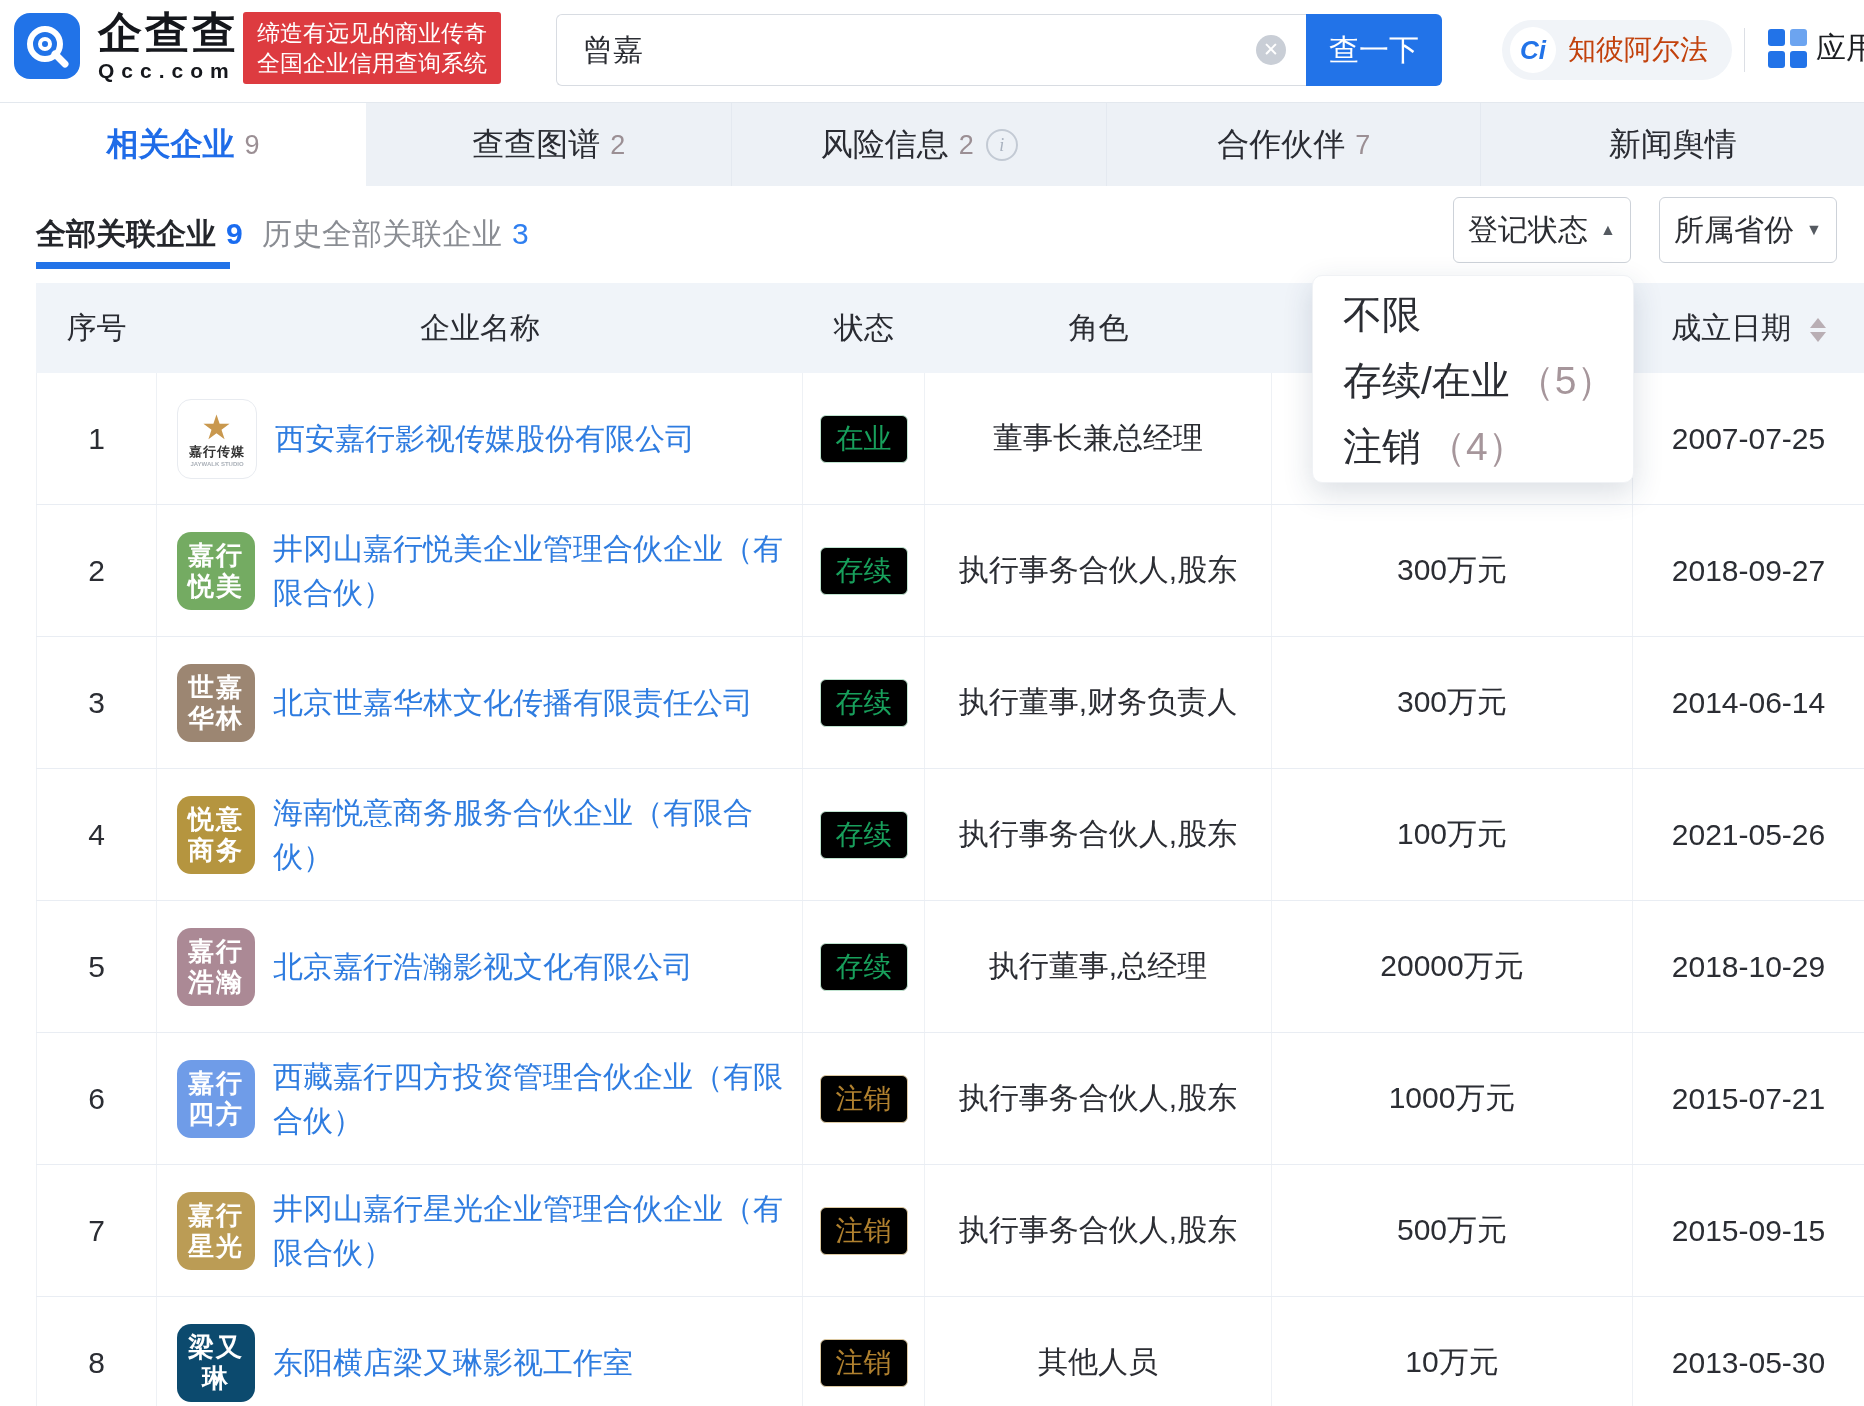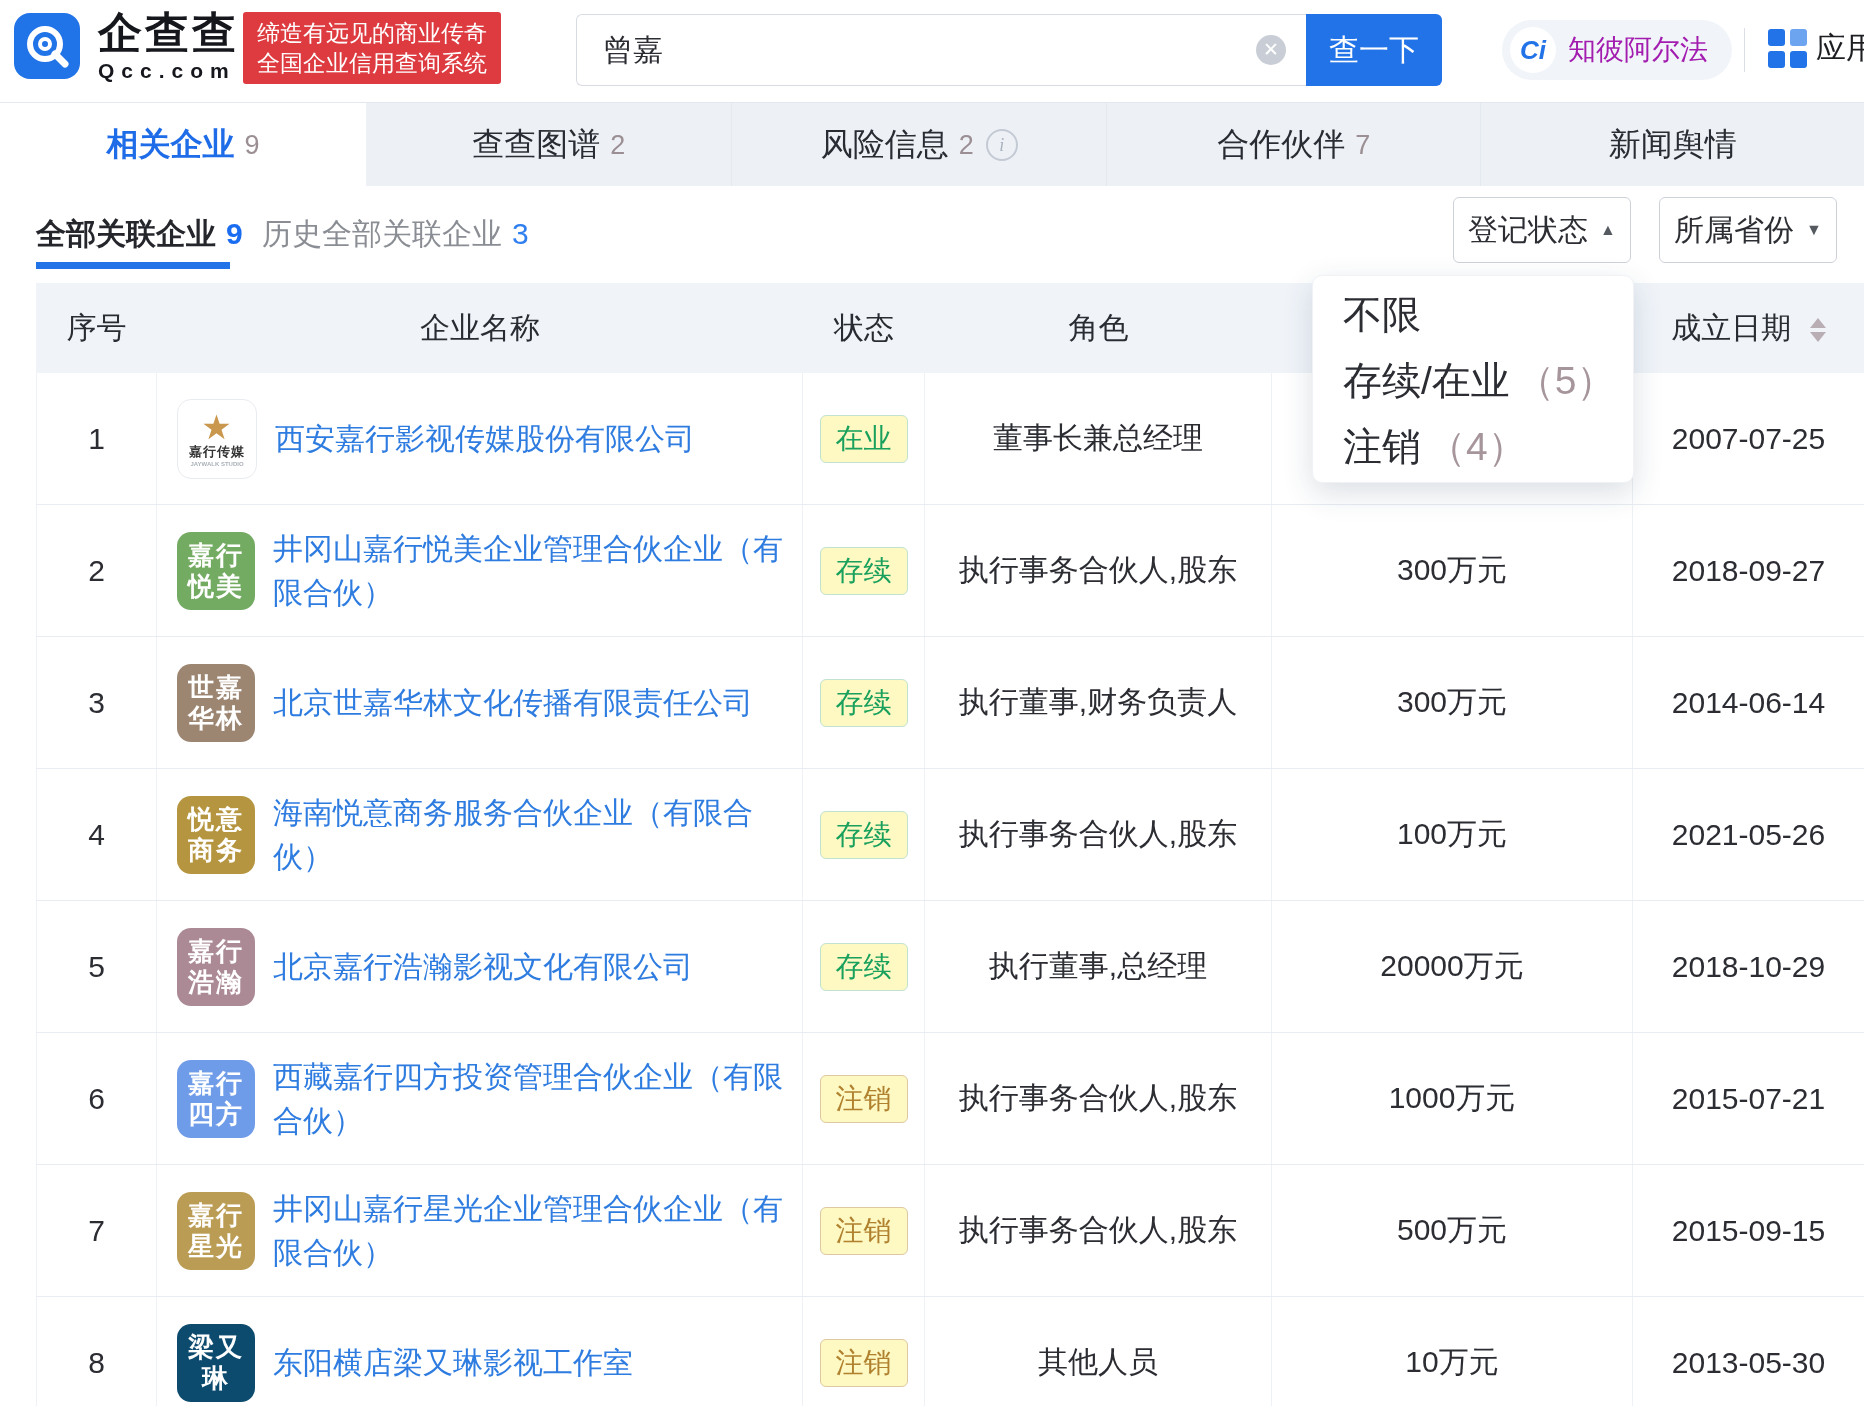--- a/index.html
+++ b/index.html
@@ -12,30 +12,30 @@
   .header{position:absolute;left:0;top:0;width:1864px;height:102px;background:#fff;}
   .logo-icon{position:absolute;left:14px;top:13px;width:66px;height:66px;border-radius:16px;background:#2173e8;display:flex;align-items:center;justify-content:center;}
   .wordmark{position:absolute;left:98px;top:8px;width:150px;}
   .wordmark .cn{font-size:44px;font-weight:bold;color:#15171c;letter-spacing:3px;line-height:50px;}
   .wordmark .en{font-size:21px;font-weight:bold;color:#15171c;letter-spacing:7px;line-height:26px;}
   .slogan{position:absolute;left:243px;top:12px;height:66px;background:#dd3b40;border-radius:3px;color:#fff;
     font-size:23px;line-height:30px;padding:3px 14px;display:flex;flex-direction:column;justify-content:center;}
   .searchwrap{position:absolute;left:556px;top:14px;height:72px;}
   .search-input{position:absolute;left:0;top:0;width:772px;height:72px;border:1px solid #d8dce2;border-right:none;
     border-radius:6px 0 0 6px;box-sizing:border-box;font-size:30px;color:#2b2d33;padding:0 70px 0 26px;outline:none;
-    font-family:"Liberation Sans","DejaVu Sans",sans-serif;margin-left:20px;}
+    font-family:"Liberation Sans","DejaVu Sans",sans-serif;}
   .clear-icon{position:absolute;left:700px;top:21px;width:30px;height:30px;border-radius:50%;background:#c9ced6;
     color:#fff;font-size:19px;line-height:30px;text-align:center;cursor:pointer;}
   .search-btn{position:absolute;left:750px;top:0;width:136px;height:72px;background:#2273e8;color:#fff;border:none;
     border-radius:0 6px 6px 0;font-size:30px;cursor:pointer;font-family:inherit;}
   .alpha-pill{position:absolute;left:1502px;top:20px;height:60px;border-radius:30px;background:#f1f4f8;
     display:flex;align-items:center;padding:0 24px 0 8px;cursor:pointer;}
   .alpha-logo{width:46px;height:46px;border-radius:50%;background:#fff;display:flex;align-items:center;justify-content:center;
     font-size:26px;font-weight:bold;font-style:italic;color:#2273e8;margin-right:12px;}
-  .alpha-label{font-size:28px;color:#a21caf;}
+  .alpha-label{font-size:28px;color:#c2410c;}
   .hdr-divider{position:absolute;left:1744px;top:28px;width:1px;height:44px;background:#dcdfe5;}
   .apps{position:absolute;left:1768px;top:28px;display:flex;align-items:center;cursor:pointer;}
   .grid-icon{width:40px;height:40px;display:grid;grid-template-columns:17px 17px;grid-template-rows:17px 17px;gap:5px;margin-right:8px;}
   .grid-icon i{background:#2273e8;border-radius:3px;}
   .grid-icon i.lt{background:#6ca4f0;}
   .apps-label{font-size:30px;color:#1c1e22;white-space:nowrap;}
   
   .tabbar{position:absolute;left:0;top:102px;width:1864px;height:84px;background:#edf1f6;border-top:1px solid #e3e8ee;display:flex;}
   .tab{height:84px;display:flex;align-items:center;justify-content:center;cursor:pointer;border-left:1px solid #e4e9f0;box-sizing:border-box;}
   .tab:first-child{border-left:none;}
@@ -74,21 +74,21 @@
   .name-cell{justify-content:flex-start;padding-left:20px;}
   .biz-logo{width:78px;height:78px;border-radius:14px;flex:0 0 78px;display:flex;flex-direction:column;align-items:center;
     justify-content:center;color:#fff;font-size:26px;font-weight:bold;line-height:31px;letter-spacing:2px;margin-right:18px;}
   .biz-logo .logo-star{display:none;}
   .biz-logo .logo-cap{display:none;}
   .biz-logo.star-logo{background:#fff;border:1px solid #e8ebf0;color:#333;letter-spacing:1px;}
   .biz-logo.star-logo .logo-star{display:block;font-size:34px;line-height:34px;color:#c9984e;}
   .biz-logo.star-logo .logo-l1{font-size:13px;font-weight:bold;line-height:16px;}
   .biz-logo.star-logo .logo-cap{display:block;font-size:6px;color:#aab0b8;line-height:8px;letter-spacing:0;}
   .biz-name{font-size:30px;color:#2e7ce0;line-height:44px;max-width:520px;text-decoration:none;cursor:pointer;display:block;}
-  .badge{display:inline-block;padding:9px 15px;border-radius:6px;font-size:28px;line-height:1;background:#fef9c3;}
+  .badge{display:inline-block;padding:9px 15px;border-radius:6px;font-size:28px;line-height:1;background:#000000;}
   .badge.positive{color:#18a05c;border:1px solid #bfe3cf;}
   .badge.negative{color:#b0812f;border:1px solid #dcc9a2;}
   .cell-text{font-size:30px;color:#2b2d33;}
   .sort-icon{display:inline-flex;flex-direction:column;margin-left:10px;vertical-align:middle;}
   .sort-icon .up{width:0;height:0;border-left:8px solid transparent;border-right:8px solid transparent;border-bottom:10px solid #b9aeb4;margin-bottom:4px;}
   .sort-icon .down{width:0;height:0;border-left:8px solid transparent;border-right:8px solid transparent;border-top:10px solid #b9aeb4;}
   
   .dropdown{position:absolute;left:1312px;top:275px;width:322px;height:208px;background:#fff;border:1px solid #f0f2f5;
     border-radius:10px;box-shadow:0 10px 30px rgba(31,56,88,.16);z-index:10;padding:6px 0;box-sizing:border-box;}
   .dd-opt{height:66px;display:flex;align-items:center;padding-left:30px;font-size:39px;color:#2b2d33;cursor:pointer;}

